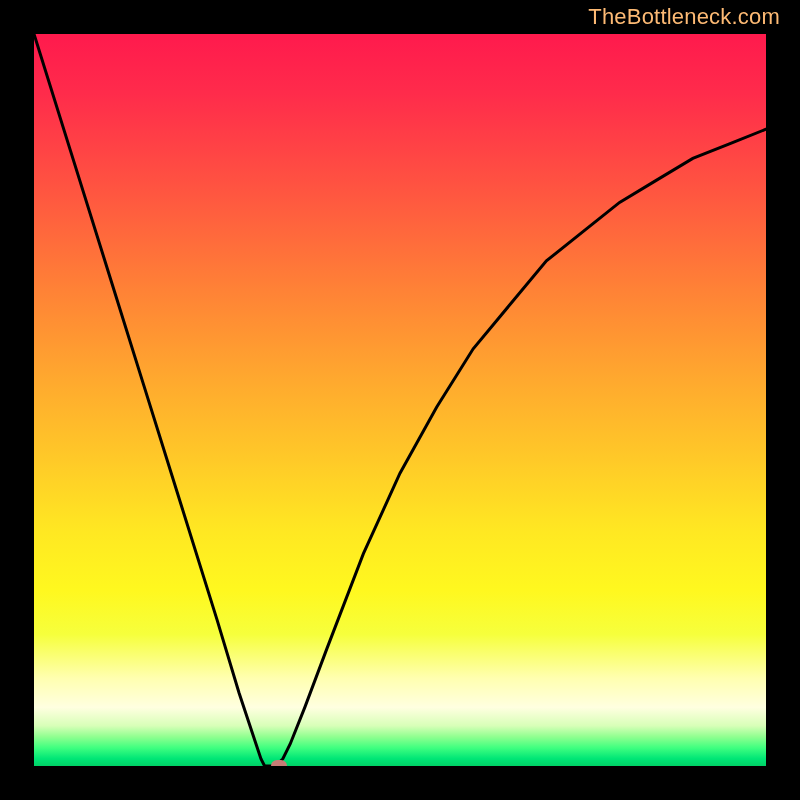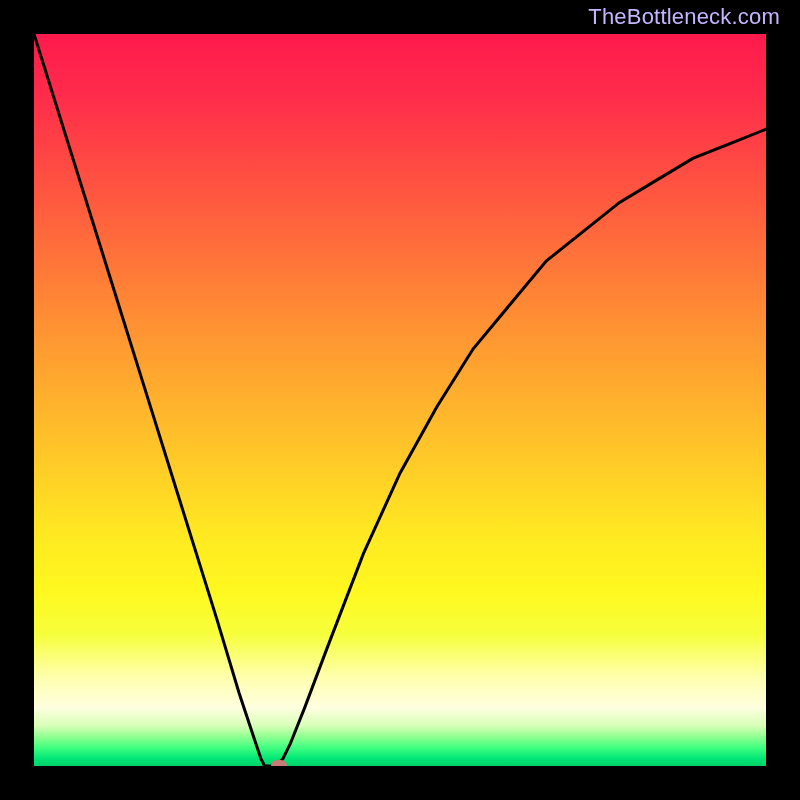--- a/index.html
+++ b/index.html
@@ -55,21 +55,21 @@
   .marker {
     position: absolute;
     width: 16px;
     height: 12px;
     background: #c77c76;
     border-radius: 6px;
     transform: translate(-50%, -50%);
   }
   .watermark {
     position: absolute;
-    color: #c4b5fd;
+    color: #fdba74;
     font-size: 22px;
     letter-spacing: 0.2px;
   }
 </style>
 </head>
 <body>
 
 <div class="frame">
   <div class="plot">
     <div class="gradient"></div>

